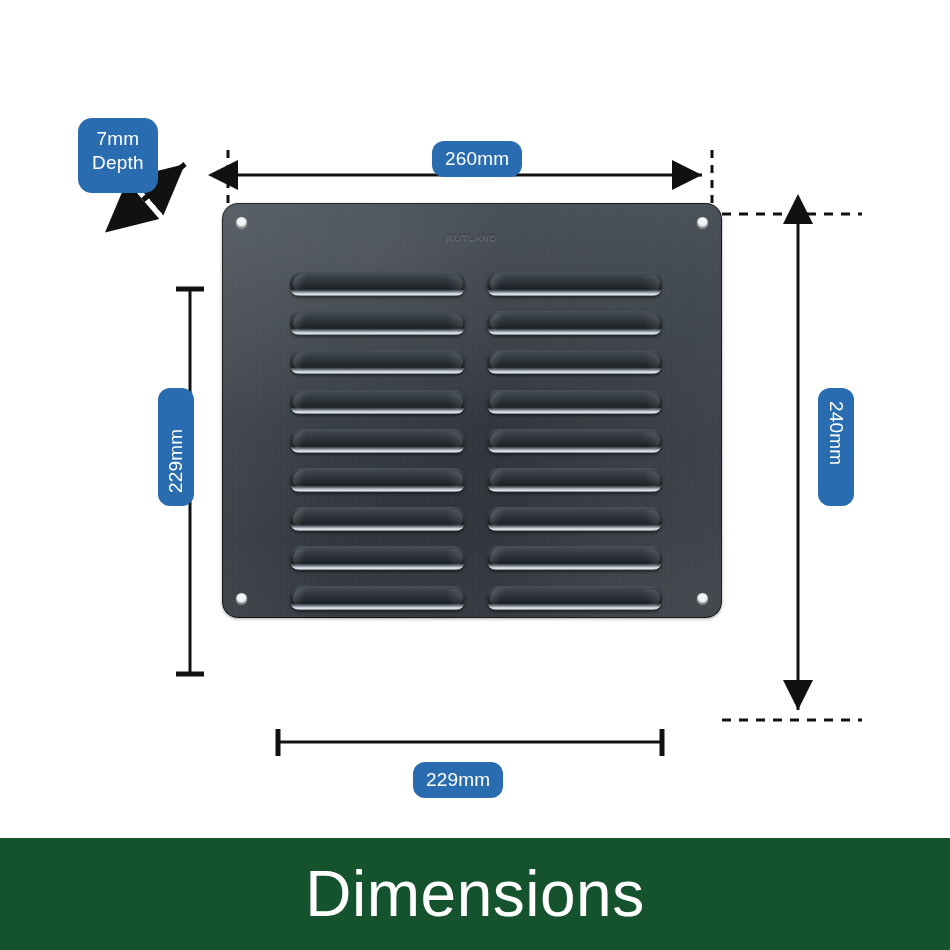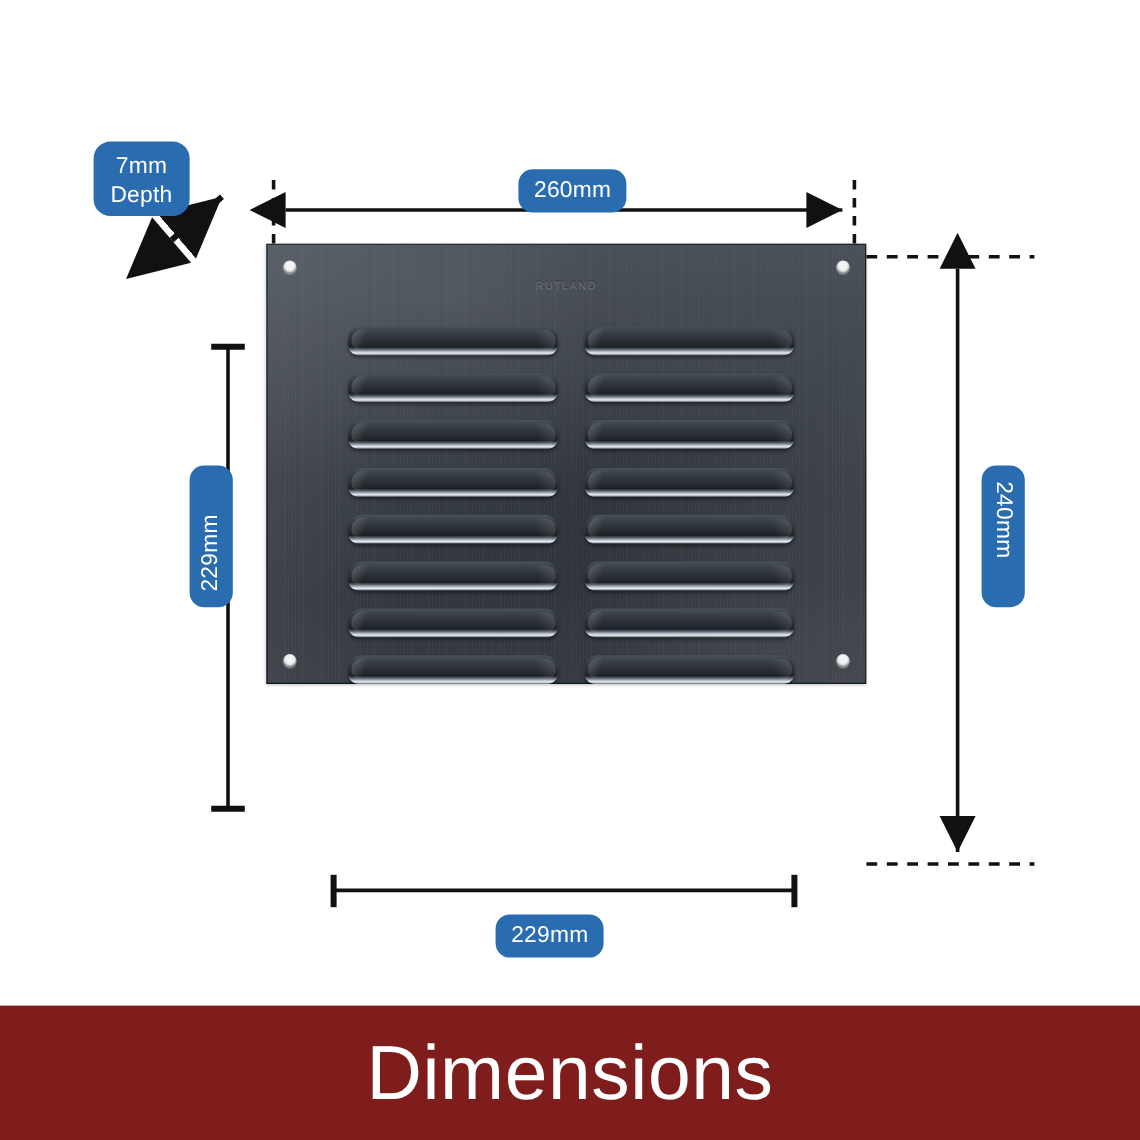--- a/index.html
+++ b/index.html
@@ -8,27 +8,28 @@
     background:#ffffff;
     font-family:"Liberation Sans", sans-serif;
     overflow:hidden;
     position:relative;
   }
   #stage{position:absolute;left:0;top:0;width:950px;height:950px;}
 
   
   .panel{
     position:absolute;
-    left:222px;top:203px;width:500px;height:367px;
+    left:222px;top:203px;width:500px;height:415px;
     background:
       linear-gradient(90deg, rgba(255,255,255,.07) 0%, rgba(255,255,255,.015) 22%, rgba(0,0,0,.06) 55%, rgba(255,255,255,.05) 100%),
       repeating-linear-gradient(90deg, rgba(255,255,255,.022) 0px, rgba(255,255,255,.022) 1px, rgba(0,0,0,0) 1px, rgba(0,0,0,0) 3px),
       linear-gradient(178deg,#434a52 0%,#3a4148 18%,#353b42 48%,#2e343a 78%,#33393f 100%);
     box-shadow:0 0 0 1px rgba(10,12,14,.85) inset, 0 1px 3px rgba(0,0,0,.35);
     overflow:hidden;
+    border-radius:16px;
   }
   .panel-sheen{
     position:absolute;inset:0;
     background:radial-gradient(130% 80% at 30% 12%, rgba(255,255,255,.10) 0%, rgba(255,255,255,0) 55%),
                radial-gradient(90% 60% at 78% 92%, rgba(255,255,255,.05) 0%, rgba(255,255,255,0) 60%);
     pointer-events:none;
   }
   .hole{
     position:absolute;width:11px;height:11px;border-radius:50%;
     background:#f3f4f5;
@@ -87,38 +88,38 @@
     background:#2a6cb0;
     color:#ffffff;
     border-radius:12px;
     font-size:19px;
     line-height:1;
     padding:8px 13px 9px;
     white-space:nowrap;
     letter-spacing:.2px;
   }
   .badge.multi{
-    padding:9px 14px 5px;
+    padding:9px 14px 18px;
     line-height:1.25;
     text-align:center;
     border-radius:14px;
   }
   .badge.rot-left{transform:rotate(-90deg);transform-origin:50% 50%;}
   .badge.rot-right{transform:rotate(90deg);transform-origin:50% 50%;}
 
   #badge-depth{left:78px;top:118px;}
   #badge-top{left:432px;top:141px;}
   #badge-left{left:117px;top:429px;width:92px;}
   #badge-right{left:777px;top:429px;width:92px;}
   #badge-bottom{left:413px;top:762px;}
 
   
   .footer{
     position:absolute;left:0;bottom:0;width:950px;height:112px;
-    background:#7f1d1d;
+    background:#14532d;
     display:flex;align-items:center;justify-content:center;
   }
   .footer-title{
     color:#ffffff;
     font-size:64px;
     font-weight:400;
     letter-spacing:.5px;
   }
 </style>
 </head>

